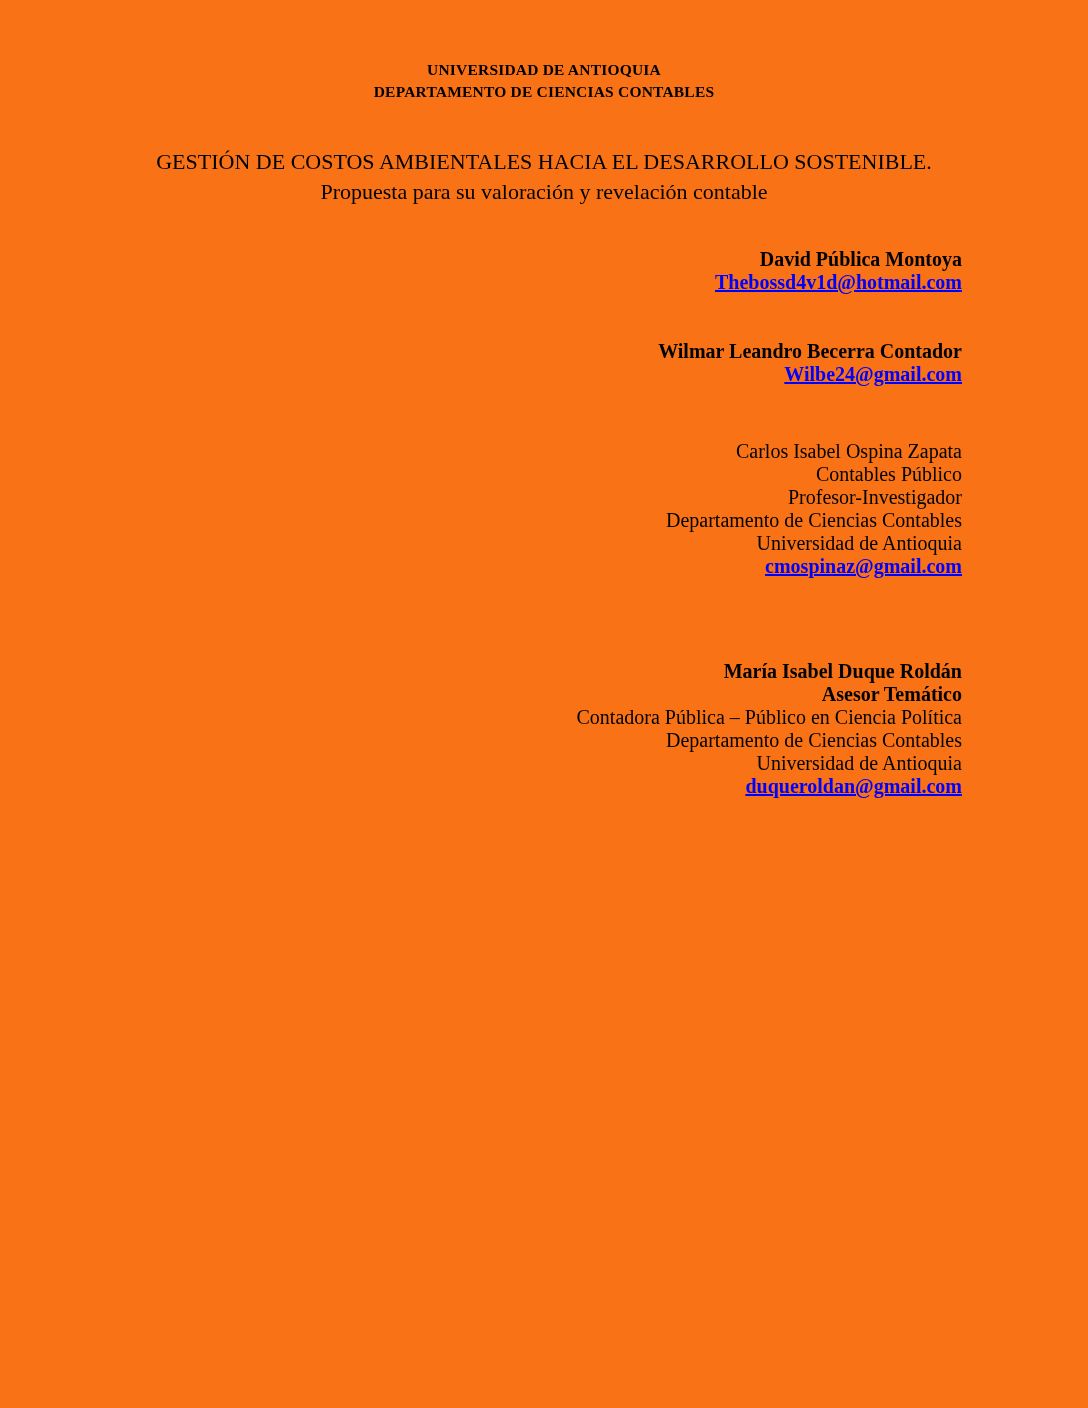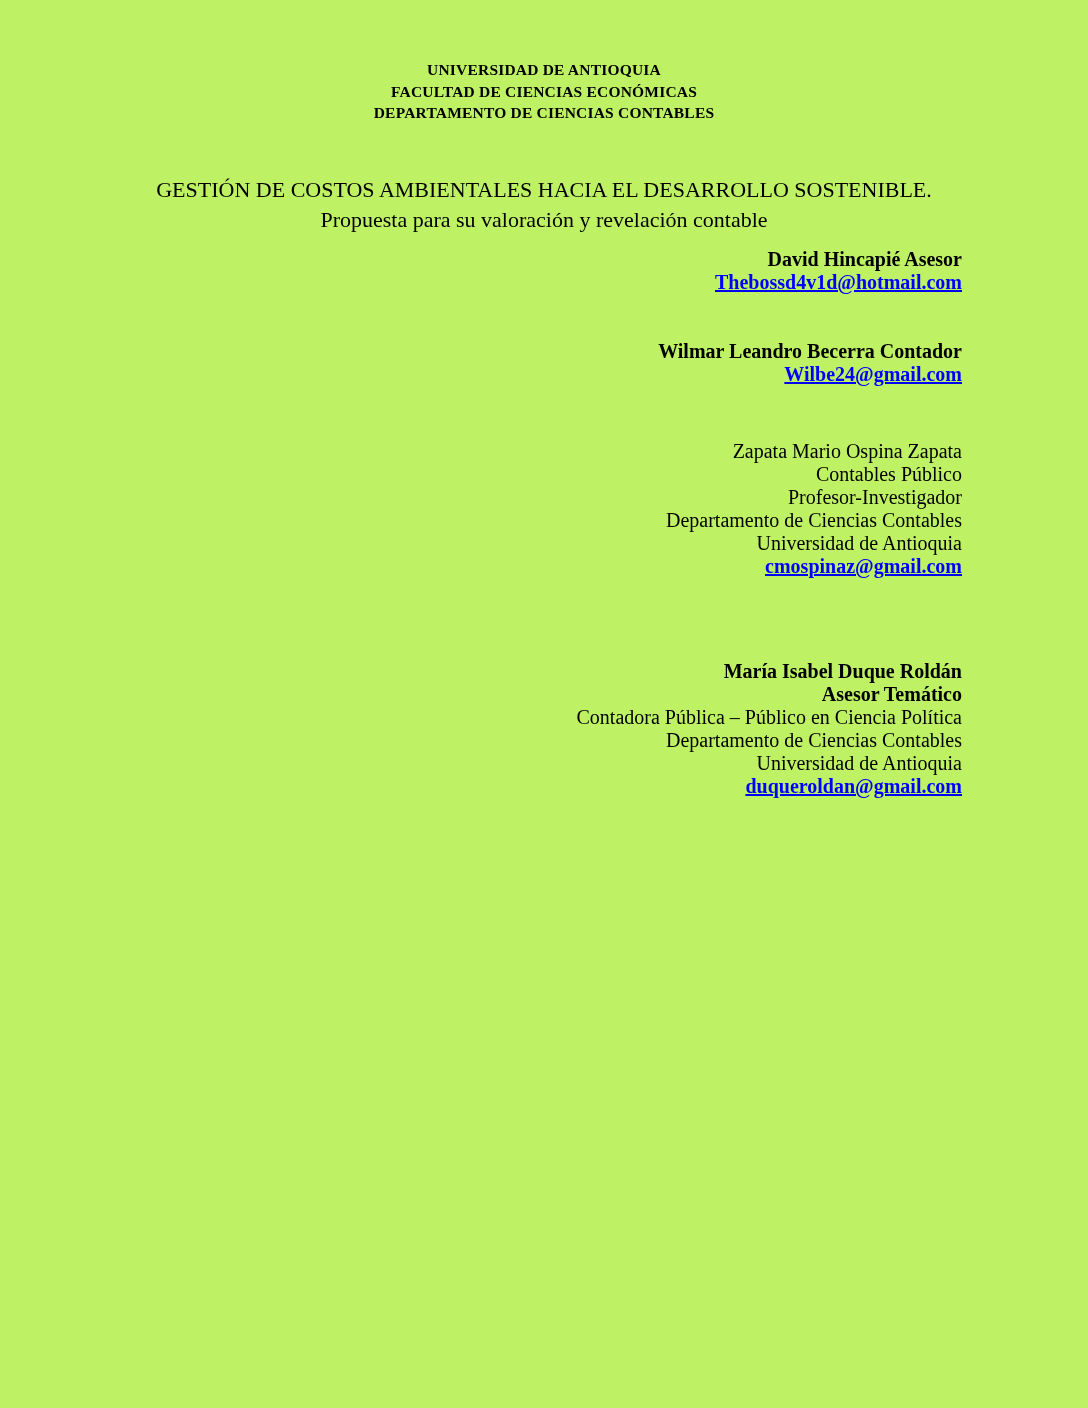--- a/index.html
+++ b/index.html
@@ -4,21 +4,21 @@
 <style>
   html, body {
     margin: 0;
     padding: 0;
     background: #ffffff;
   }
   .page {
     position: relative;
     width: 1088px;
     height: 1408px;
-    background: #bef264;
+    background: #f97316;
     font-family: "Liberation Serif", serif;
     color: #000000;
     overflow: hidden;
   }
   .institution-header {
     position: absolute;
     top: 59px;
     left: 0;
     right: 0;
     text-align: center;
@@ -28,21 +28,20 @@
     letter-spacing: 0.2px;
   }
   .doc-title {
     position: absolute;
     top: 147px;
     left: 0;
     right: 0;
     text-align: center;
     font-size: 22px;
     line-height: 30px;
-    margin-top: 28px;
   }
   .rblock {
     position: absolute;
     right: 126px;
     text-align: right;
     font-size: 20px;
     line-height: 23px;
     white-space: nowrap;
   }
   .b { font-weight: bold; }
@@ -59,41 +58,40 @@
   .block-advisor-1 { top: 440px; }
   .block-advisor-2 { top: 660px; }
 </style>
 </head>
 <body>
 
 <div class="page">
 
   <div class="institution-header">
     <div>UNIVERSIDAD DE ANTIOQUIA</div>
-    <div>FACULTAD DE CIENCIAS ECONÓMICAS</div>
     <div>DEPARTAMENTO DE CIENCIAS CONTABLES</div>
   </div>
 
   <div class="doc-title">
     <div>GESTIÓN DE COSTOS AMBIENTALES HACIA EL DESARROLLO SOSTENIBLE.</div>
     <div>Propuesta para su valoración y revelación contable</div>
   </div>
 
   <div class="rblock block-author-1">
-    <div class="b">David Hincapié Asesor</div>
+    <div class="b">David Pública Montoya</div>
     <div><a class="email-link">Thebossd4v1d@hotmail.com</a></div>
   </div>
 
   <div class="rblock block-author-2">
     <div class="b">Wilmar Leandro Becerra Contador</div>
     <div><a class="email-link">Wilbe24@gmail.com</a></div>
   </div>
 
   <div class="rblock block-advisor-1">
-    <div>Zapata Mario Ospina Zapata</div>
+    <div>Carlos Isabel Ospina Zapata</div>
     <div>Contables Público</div>
     <div>Profesor-Investigador</div>
     <div>Departamento de Ciencias Contables</div>
     <div>Universidad de Antioquia</div>
     <div><a class="email-link">cmospinaz@gmail.com</a></div>
   </div>
 
   <div class="rblock block-advisor-2">
     <div class="b">María Isabel Duque Roldán</div>
     <div class="b">Asesor Temático</div>

